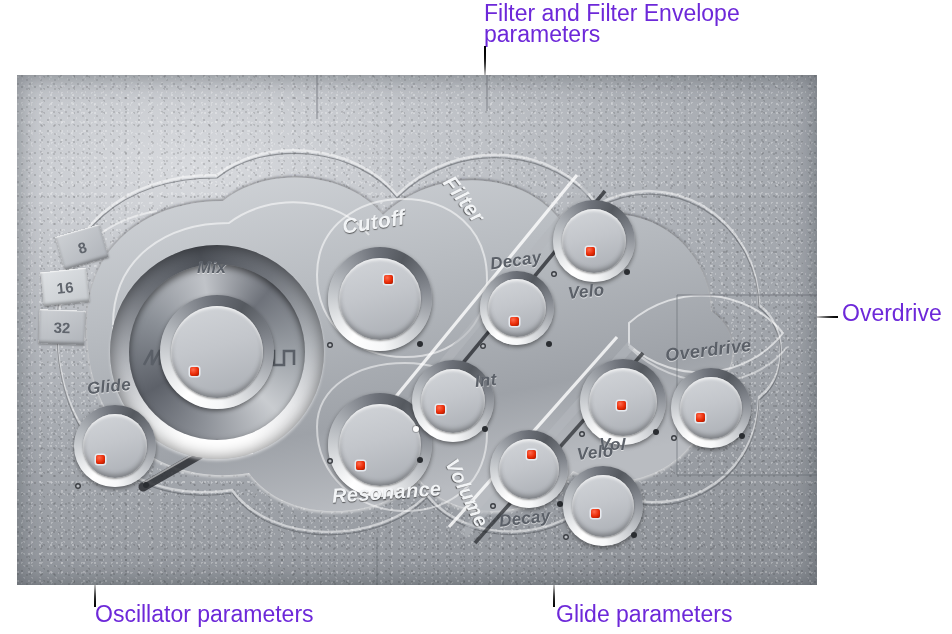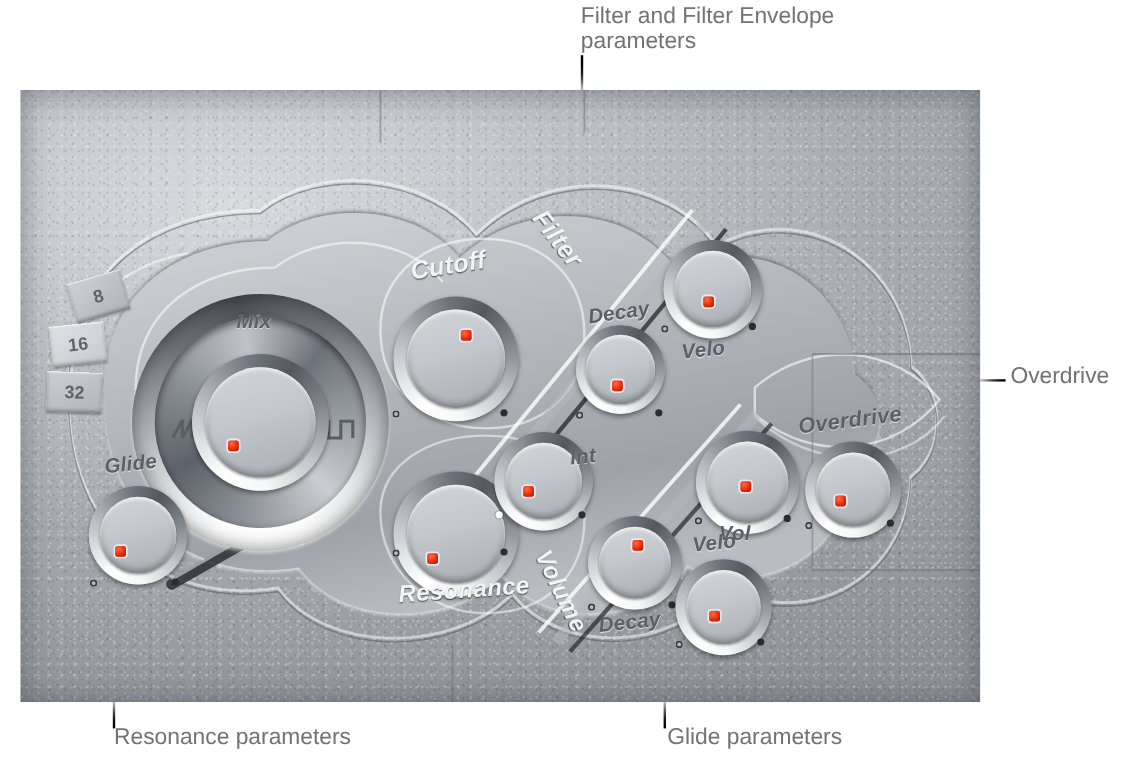--- a/index.html
+++ b/index.html
@@ -1,20 +1,20 @@
 <!DOCTYPE html>
 <html><head>
 <meta charset="utf-8">
 <style>
   html,body{margin:0;padding:0;background:#ffffff;}
   body{width:952px;height:634px;position:relative;overflow:hidden;
        font-family:"Liberation Sans",sans-serif;}
 
   
-  .callout{position:absolute;color:#737373;font-size:19px;line-height:21px;white-space:pre-line;}
+  .callout{position:absolute;color:#6d28d9;font-size:23px;line-height:21px;white-space:pre-line;}
   #co-filter{left:484px;top:3px;}
   #co-overdrive{left:842px;top:303px;}
   #co-osc{left:95px;top:604px;}
   #co-output{left:556px;top:604px;}
 
   .ln{position:absolute;background:#000;}
   .lnv{width:2px;}
   .lnh{height:2px;}
 
   
@@ -97,21 +97,21 @@
 
   .wav{position:absolute;color:#5a5f67;font-size:21px;font-weight:bold;
        text-shadow:0 1px 0 rgba(255,255,255,.5);}
 </style>
 </head>
 <body>
 
 <div class="callout" id="co-filter">Filter and Filter Envelope
 parameters</div>
 <div class="callout" id="co-overdrive">Overdrive</div>
-<div class="callout" id="co-osc">Resonance parameters</div>
+<div class="callout" id="co-osc">Oscillator parameters</div>
 <div class="callout" id="co-output">Glide parameters</div>
 
 <div class="ln lnv" style="left:484px;top:46px;height:65px;"></div>
 <div class="ln lnh" style="left:315px;top:110px;width:337px;"></div>
 <div class="ln lnv" style="left:315px;top:110px;height:12px;"></div>
 <div class="ln lnv" style="left:650px;top:110px;height:12px;"></div>
 
 <div class="ln lnh" style="left:752px;top:316px;width:86px;"></div>
 
 <div class="ln lnh" style="left:32px;top:489px;width:124px;"></div>

